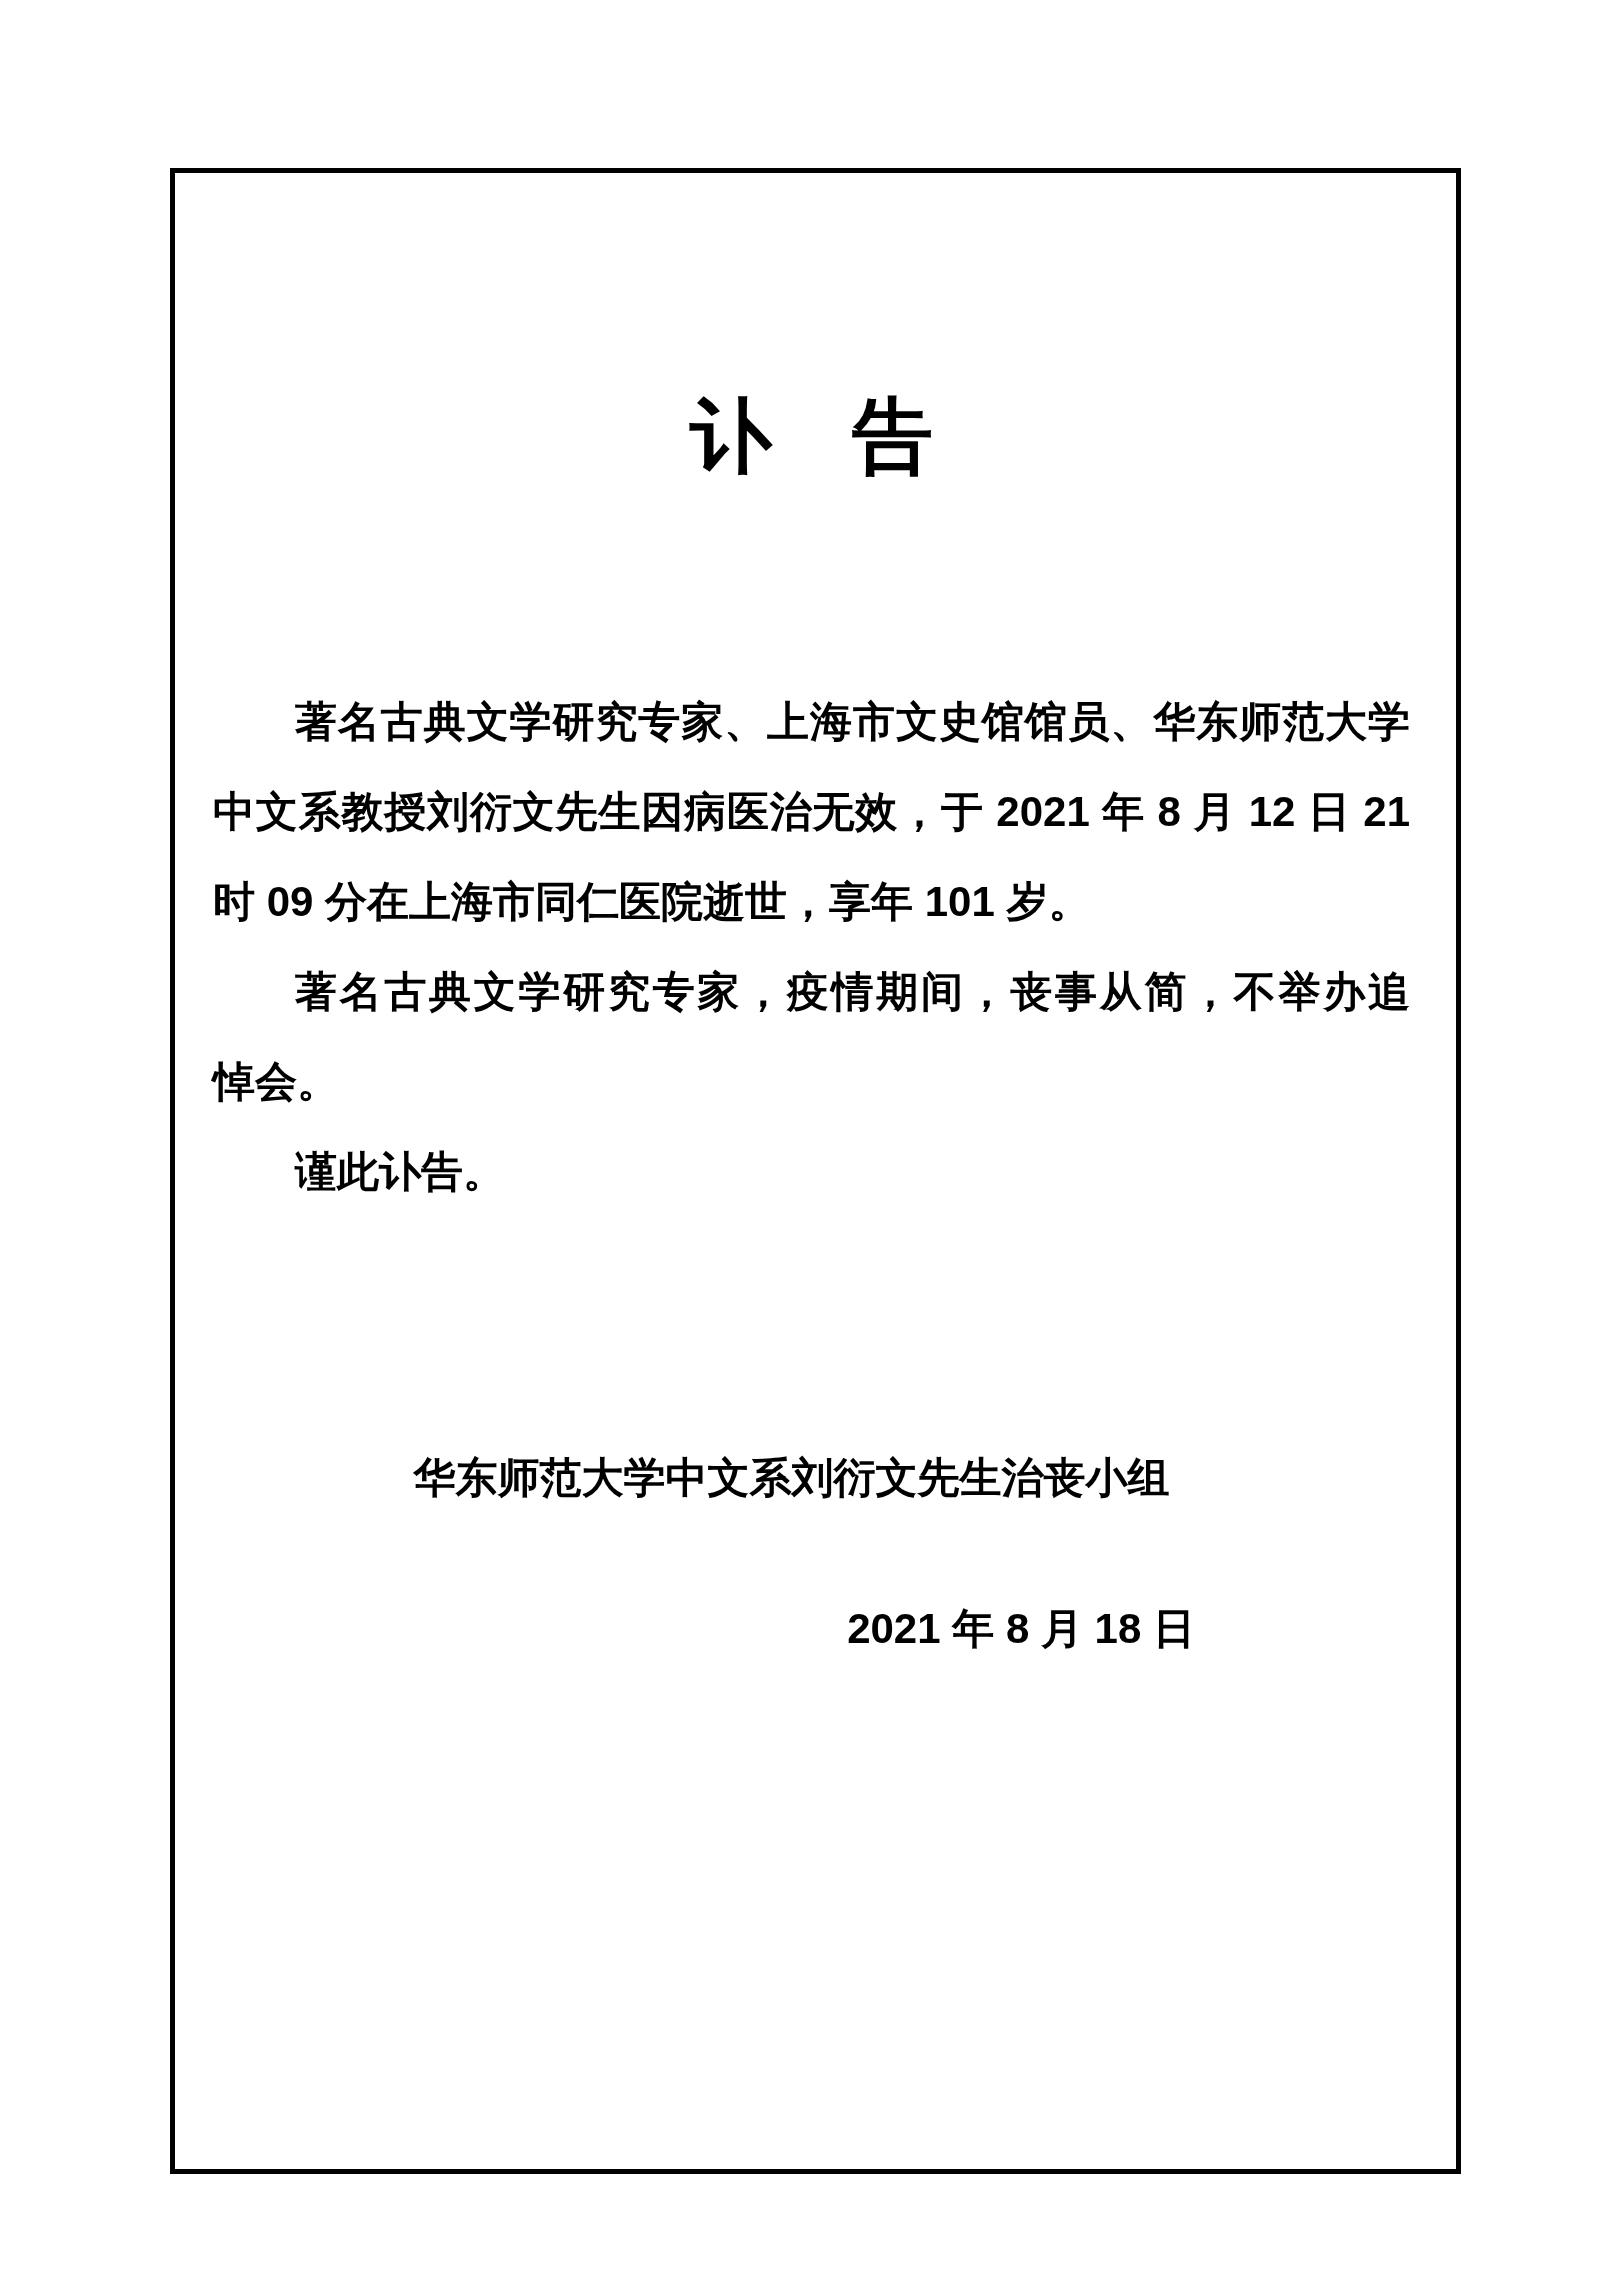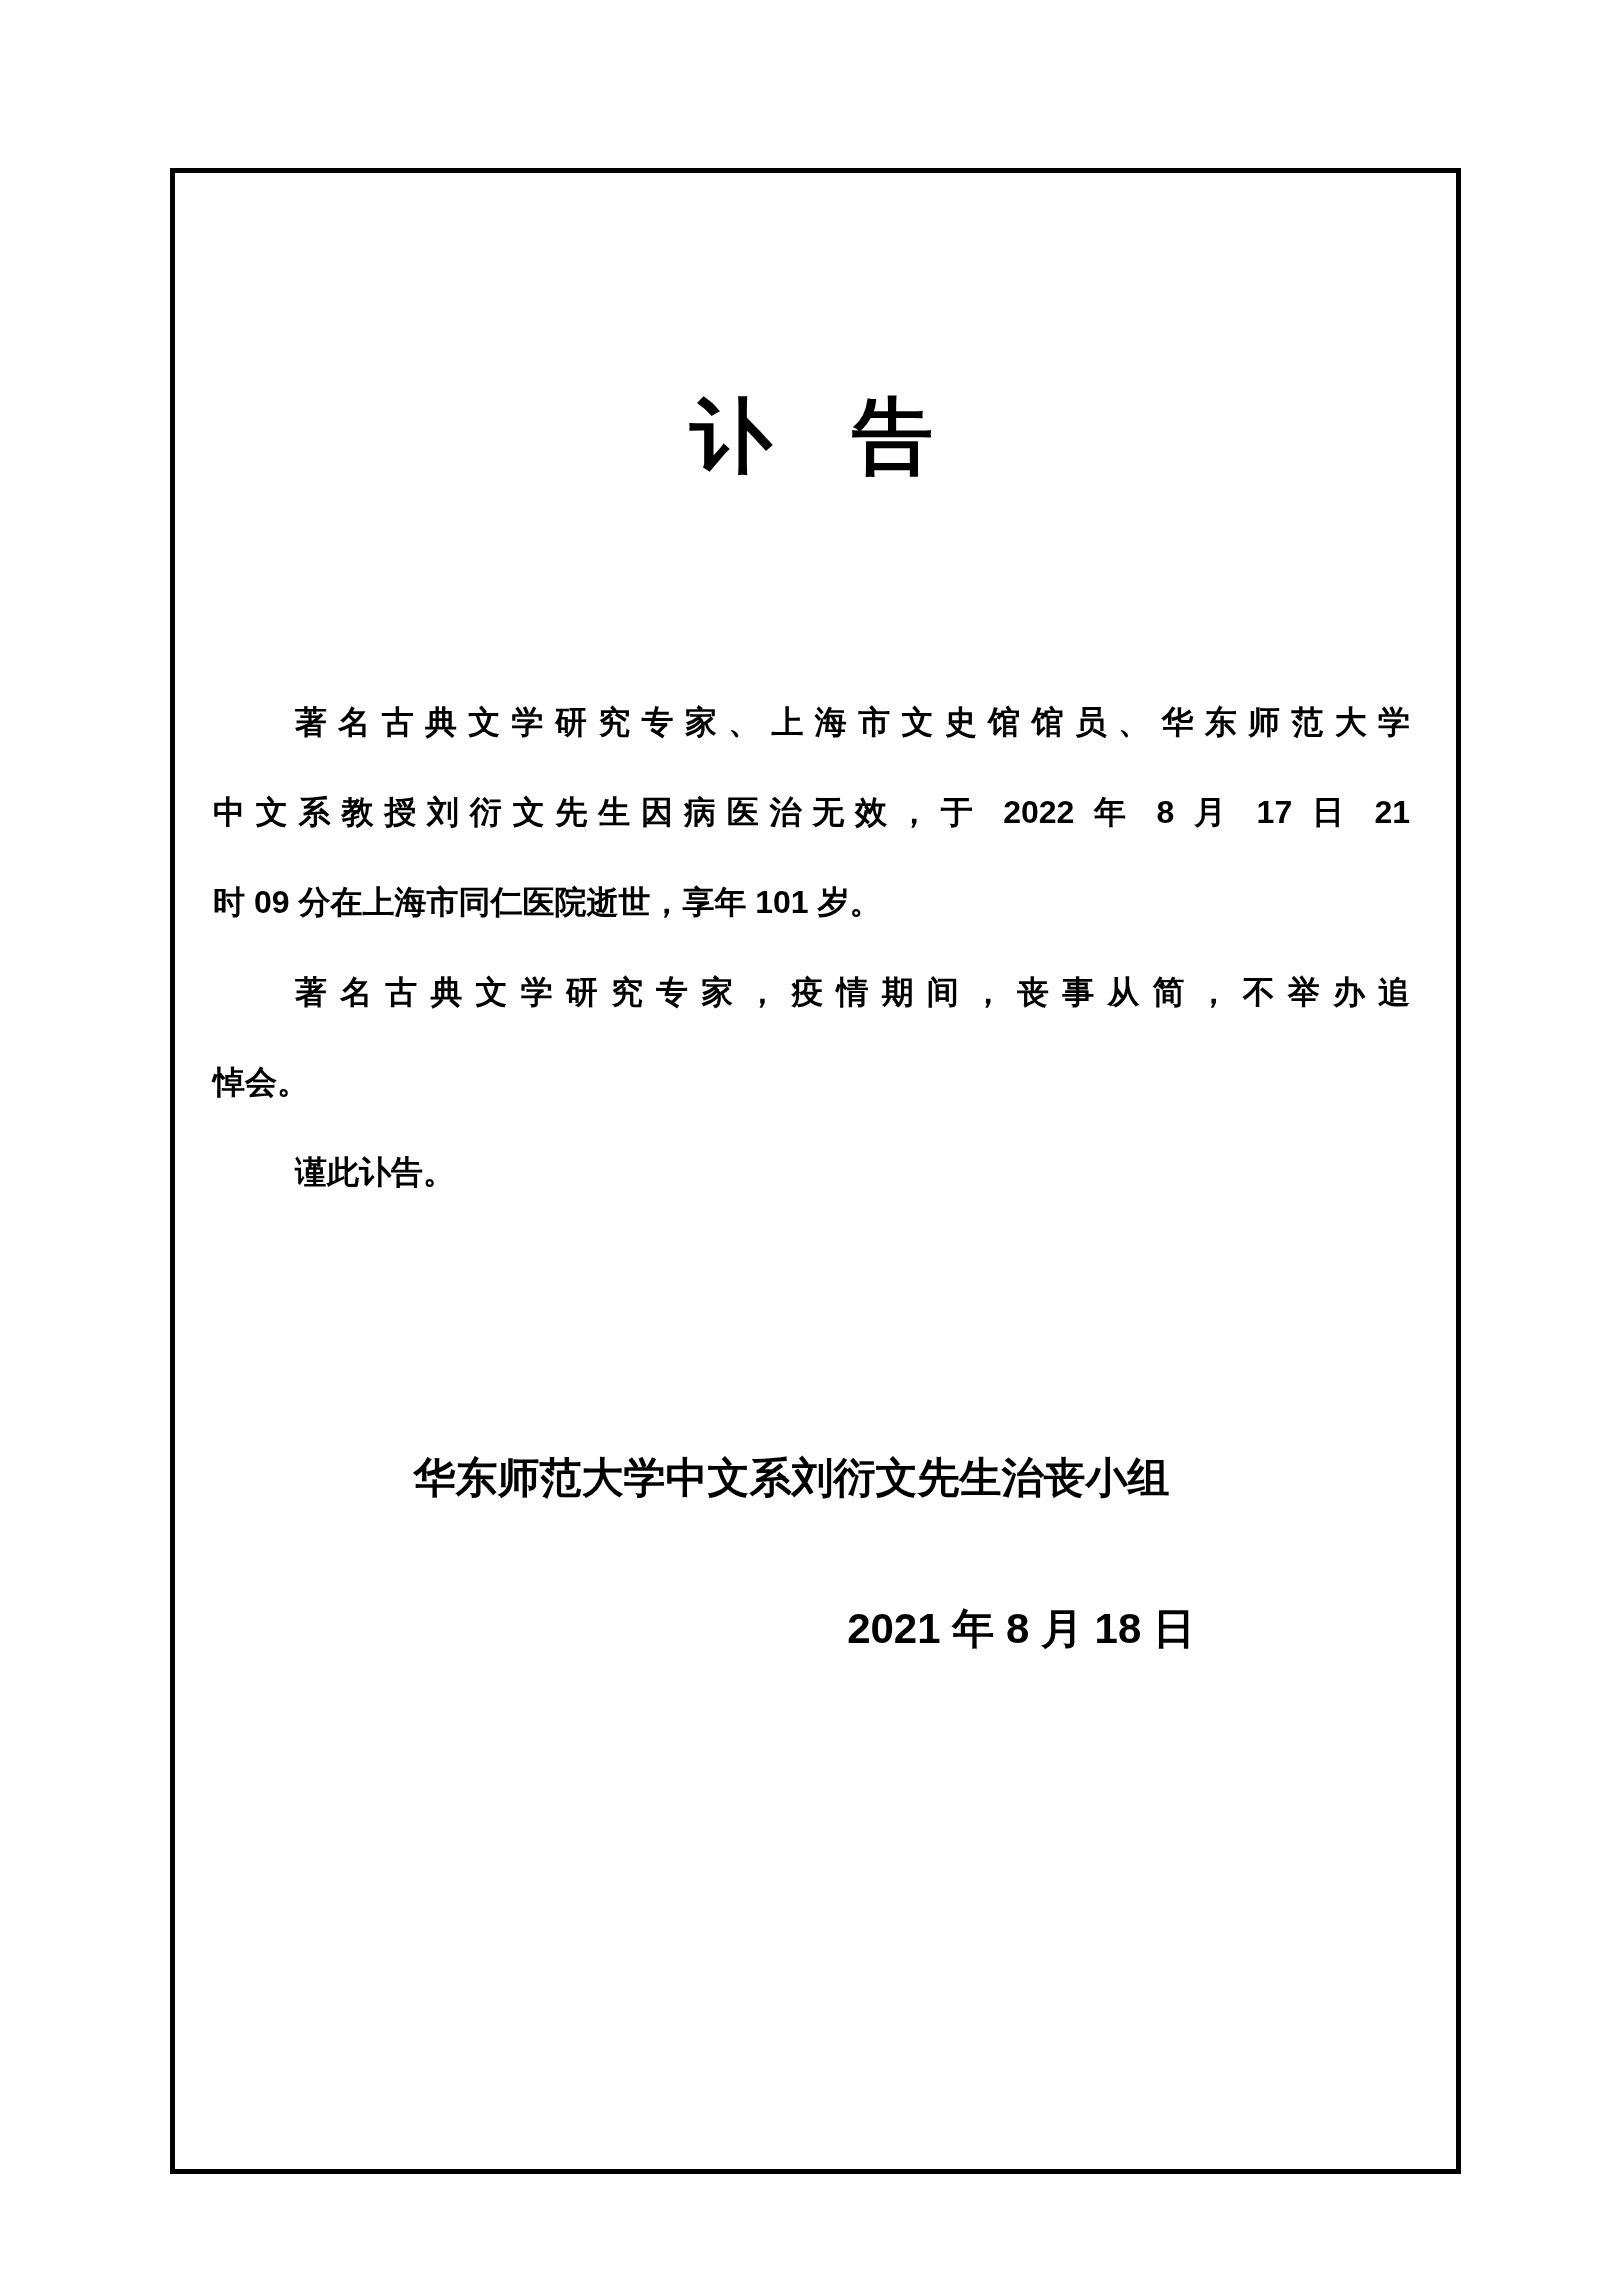--- a/index.html
+++ b/index.html
@@ -32,21 +32,21 @@
     line-height: 94px;
     text-align: center;
     font-weight: bold;
     white-space: pre;
   }
   .body {
     position: absolute;
     left: 213px;
     top: 677px;
     width: 1197px;
-    font-size: 32px;
+    font-size: 42px;
     line-height: 90px;
   }
   .line { width: 100%; }
   .indent { text-indent: 82px; }
   .jl {
     text-align: justify;
     text-align-last: justify;
   }
   .signature {
     position: absolute;
@@ -74,21 +74,21 @@
 </head>
 <body>
 
 <div class="page">
   <div class="frame"></div>
 
   <h1 class="title">讣　告</h1>
 
   <div class="body">
     <div class="line indent jl">著名古典文学研究专家、上海市文史馆馆员、华东师范大学</div>
-    <div class="line jl">中文系教授刘衍文先生因病医治无效，于 2022 年 8 月 17 日 21</div>
+    <div class="line jl">中文系教授刘衍文先生因病医治无效，于 2021 年 8 月 12 日 21</div>
     <div class="line">时 09 分在上海市同仁医院逝世，享年 101 岁。</div>
     <div class="line indent jl">著名古典文学研究专家，疫情期间，丧事从简，不举办追</div>
     <div class="line">悼会。</div>
     <div class="line indent">谨此讣告。</div>
   </div>
 
   <div class="signature">华东师范大学中文系刘衍文先生治丧小组</div>
 
   <div class="dateline">2021 年 8 月 18 日</div>
 </div>

